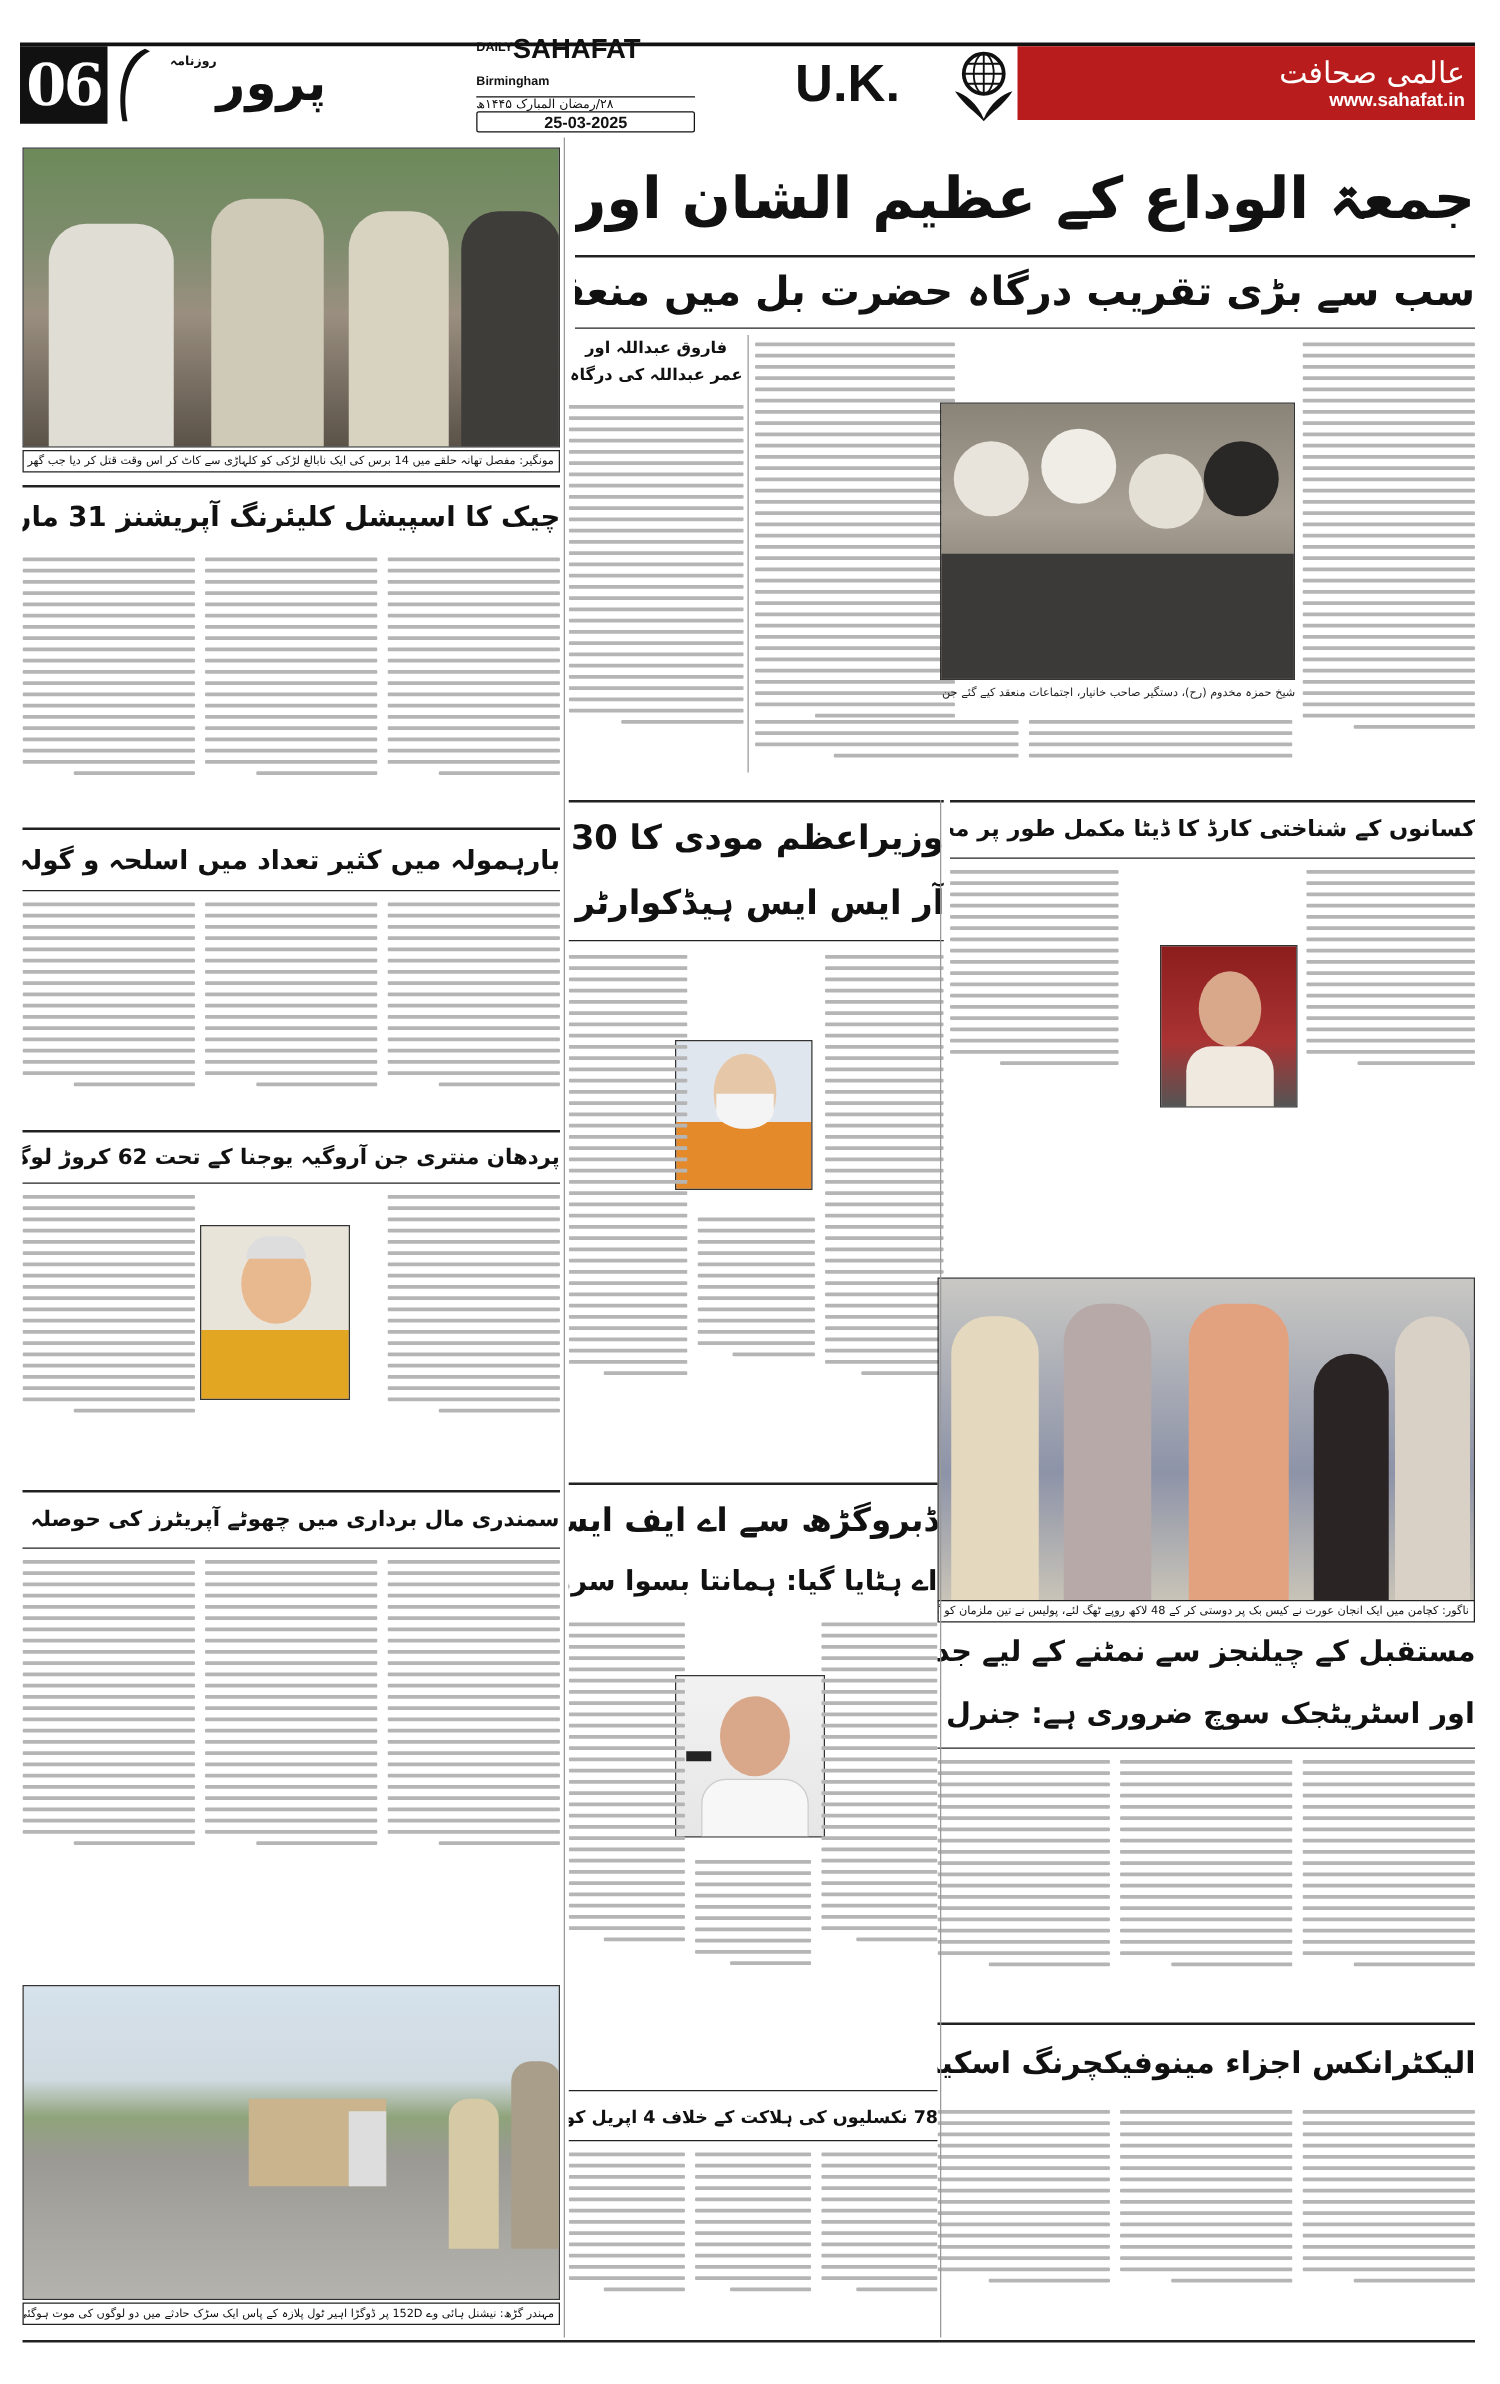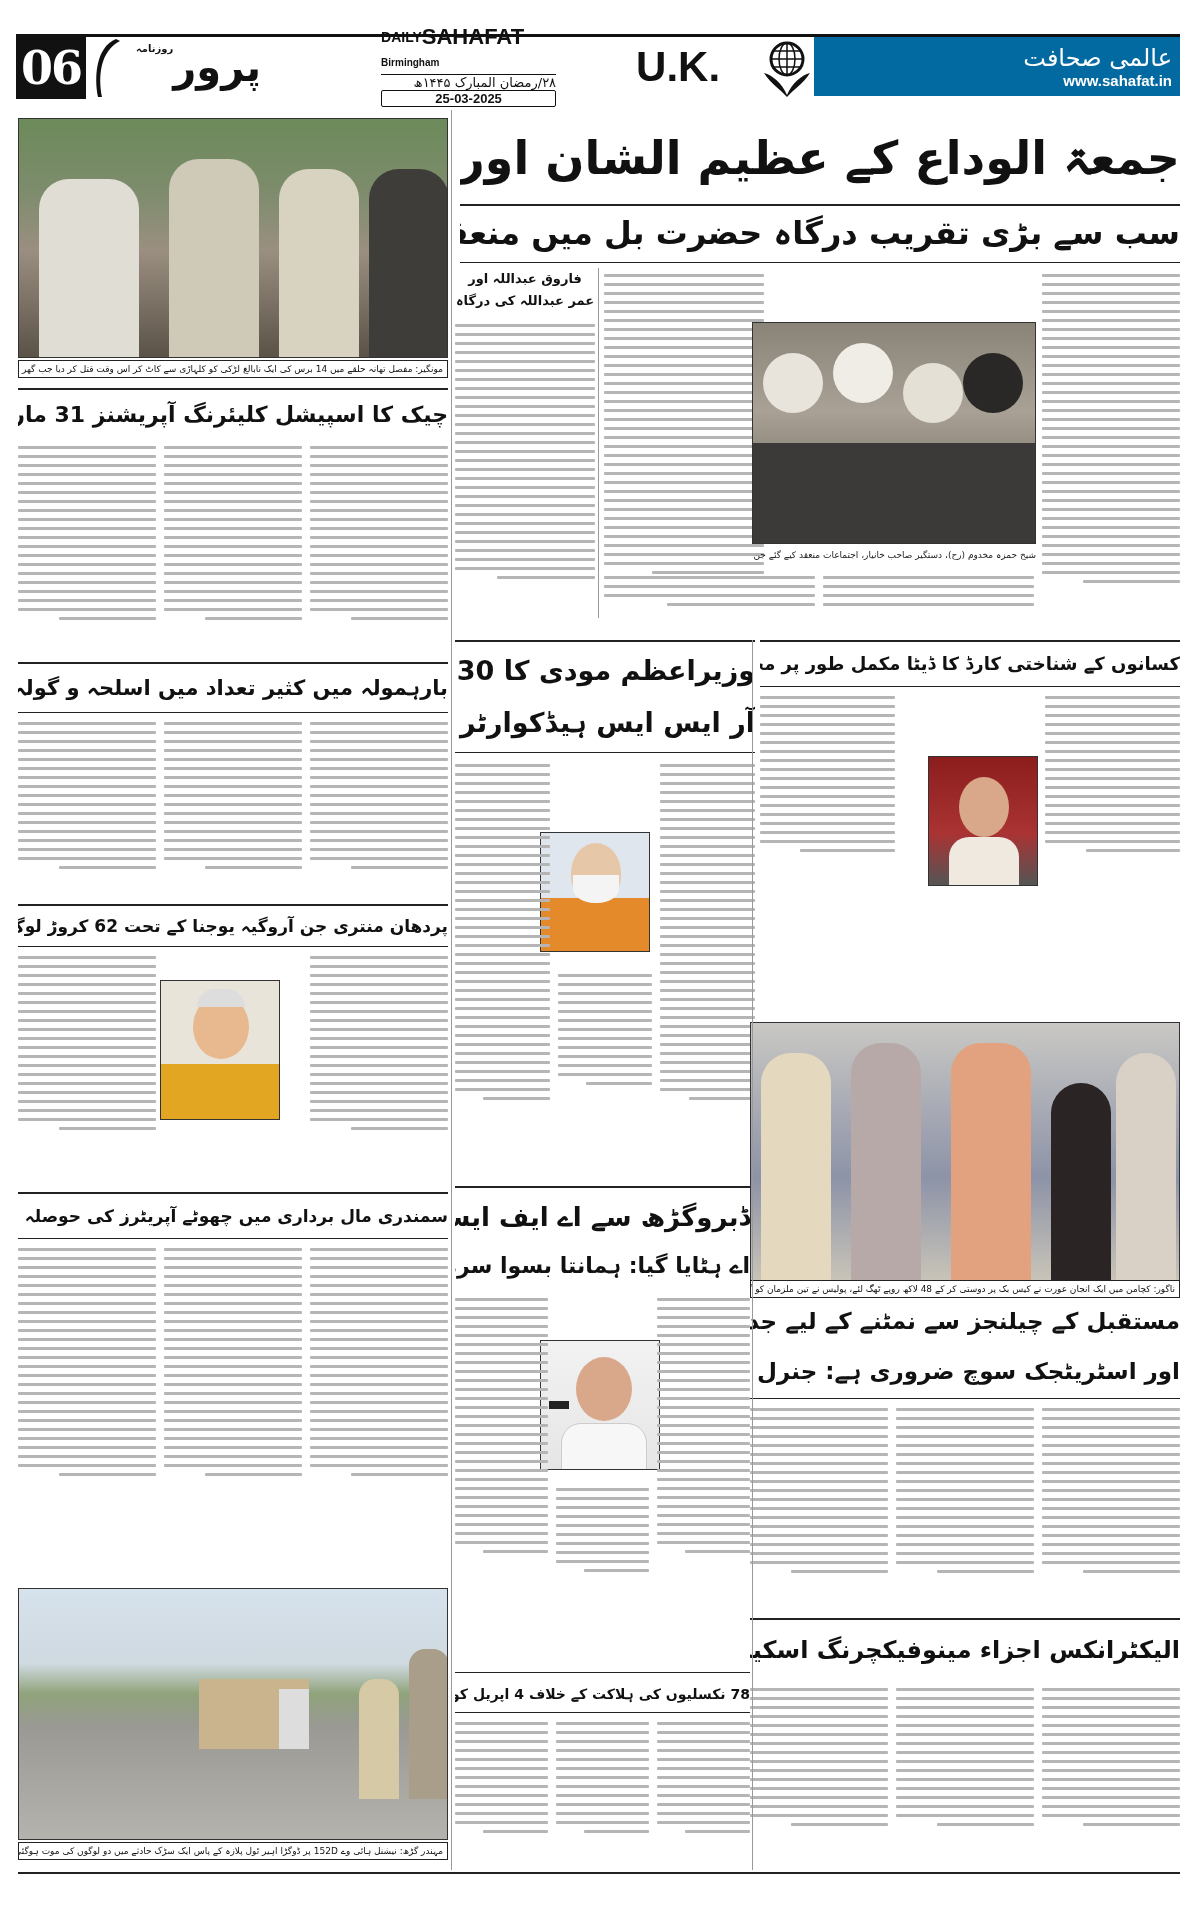--- a/index.html
+++ b/index.html
@@ -6,27 +6,27 @@
   html, body { width: 1200px; height: 1907px; background: #ffffff; overflow: hidden; }
   body { font-family: "DejaVu Sans", sans-serif; color: #111; position: relative; }
 
   .masthead { position: absolute; left: 16px; top: 34px; width: 1164px; height: 62px; border-top: 3px solid #111; display: flex; align-items: stretch; }
   .page-no { width: 70px; height: 62px; background: #111; color: #fff; font-family: "DejaVu Serif", serif; font-weight: bold; font-size: 46px; display: flex; align-items: center; justify-content: center; letter-spacing: -2px; }
   .swoosh { width: 40px; height: 62px; }
   .brand-urdu { font-family: "DejaVu Sans", sans-serif; font-weight: bold; font-size: 40px; padding: 0 10px; display: flex; align-items: center; direction: rtl; }
   .brand-sub { font-size: 10px; align-self: flex-start; margin-top: 6px; }
   .edition { margin-left: 110px; display: flex; flex-direction: column; justify-content: center; width: 175px; }
   .edition .daily { font-family: "Liberation Sans", sans-serif; font-weight: bold; font-size: 22px; border-bottom: 1px solid #111; line-height: 22px; }
-  .edition .daily small { font-size: 14px; vertical-align: top; }
+  .edition .daily small { font-size: 10px; vertical-align: top; }
   .edition .daily .city { font-size: 10px; }
-  .edition .hijri { font-size: 13px; text-align: right; direction: rtl; }
+  .edition .hijri { font-size: 10px; text-align: left; direction: rtl; }
   .edition .date { font-family: "Liberation Sans", sans-serif; font-weight: bold; font-size: 13px; border: 1px solid #111; text-align: center; border-radius: 2px; }
   .uk { font-family: "Liberation Sans", sans-serif; font-weight: bold; font-size: 42px; margin-left: 80px; display: flex; align-items: center; }
   .globe { margin-left: 40px; width: 54px; height: 62px; display: flex; align-items: center; justify-content: center; }
-  .alam { flex: 1; background: #0369a1; color: #fff; display: flex; flex-direction: column; align-items: flex-end; justify-content: center; padding-right: 8px; }
+  .alam { flex: 1; background: #b91c1c; color: #fff; display: flex; flex-direction: column; align-items: flex-end; justify-content: center; padding-right: 8px; }
   .alam .u { font-size: 24px; direction: rtl; }
   .alam .url { font-family: "Liberation Sans", sans-serif; font-weight: bold; font-size: 15px; }
 
   .abs { position: absolute; }
   .photo { position: absolute; overflow: hidden; border: 1px solid #333; }
   .caption { position: absolute; font-size: 9px; direction: rtl; text-align: right; border: 1px solid #222; padding: 2px 4px; background: #fff; line-height: 12px; white-space: nowrap; overflow: hidden; }
   .headline { position: absolute; direction: rtl; text-align: center; font-weight: bold; color: #111; white-space: nowrap; overflow: hidden; }
   .rule { position: absolute; height: 2px; background: #222; }
   .rule.thin { height: 1px; }
   .text-block { position: absolute; direction: rtl; text-align: justify; font-size: 9px; line-height: 15px; color: #222; overflow: hidden; }

